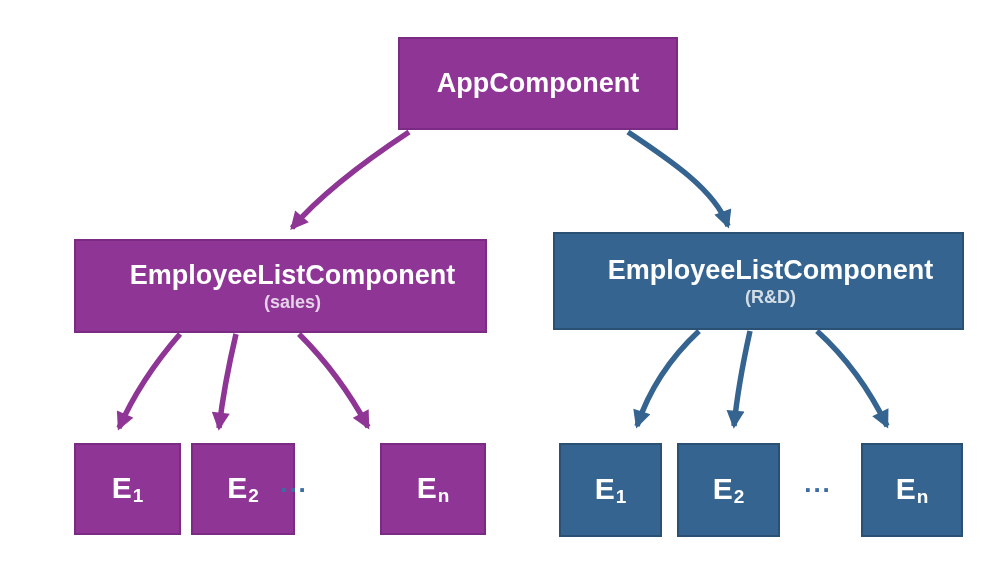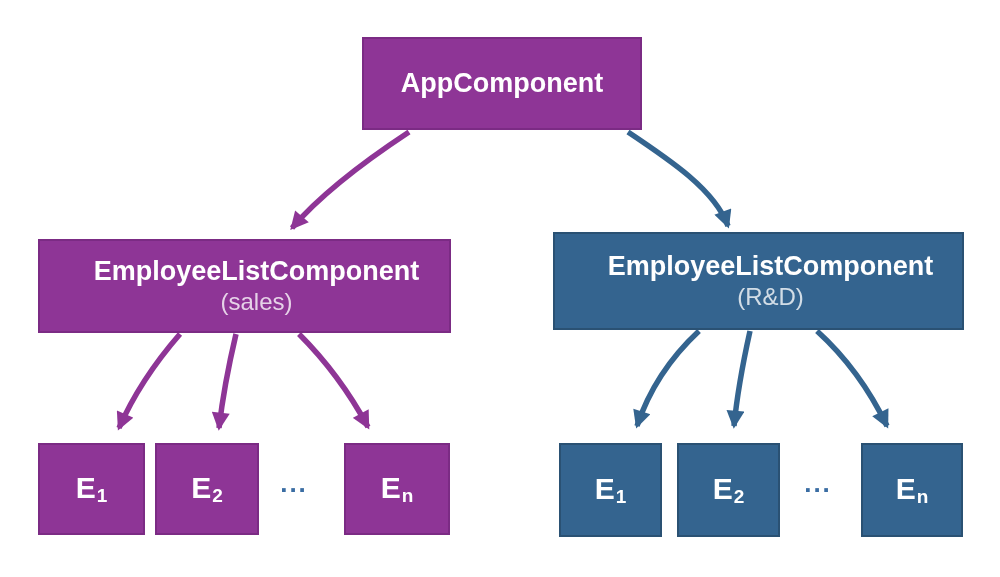--- a/index.html
+++ b/index.html
@@ -7,28 +7,28 @@
     --blue:#34648f;   --blue-dark:#2a5173;
     --ellipsis:#3a6da3; --background:#ffffff; --text:#ffffff;
   }
   *{margin:0;padding:0;box-sizing:border-box;}
   html,body{background:#fff;}
   body{font-family:"Liberation Sans", sans-serif;}
   .canvas{position:relative;width:1000px;height:577px;background:var(--background);overflow:hidden;}
 
   .box{position:absolute;display:flex;flex-direction:column;align-items:center;justify-content:center;
        color:var(--text);font-weight:bold;text-align:center;}
-  .box.purple{background:var(--purple);border:2px solid var(--purple-dark);}
+  .box.purple{background:var(--purple);border:2px solid var(--purple-dark);margin-left:36px;}
   .box.blue{background:var(--blue);border:2px solid var(--blue-dark);}
 
   .app-box{left:362px;top:37px;width:280px;height:93px;font-size:27px;}
   .parent-box{font-size:27px;line-height:1.15;padding-left:24px;}
   .parent-sales{left:38px;top:239px;width:413px;height:94px;}
   .parent-rnd{left:553px;top:232px;width:411px;height:98px;}
-  .subtitle{font-size:24px;font-weight:normal;color:rgba(255,255,255,0.78);margin-top:1px;}
+  .subtitle{font-size:18px;font-weight:bold;color:rgba(255,255,255,0.78);margin-top:1px;}
 
   .child-box{font-size:30px;justify-content:center;}
   .child-box .e-sub{font-size:19px;font-weight:bold;vertical-align:-4px;margin-left:1px;}
 
   
   .l-c0{left:38px;top:443px;width:107px;height:92px;}
   .l-c1{left:155px;top:443px;width:104px;height:92px;}
   .l-c2{left:344px;top:443px;width:106px;height:92px;}
   
   .r-c0{left:559px;top:443px;width:103px;height:94px;}

